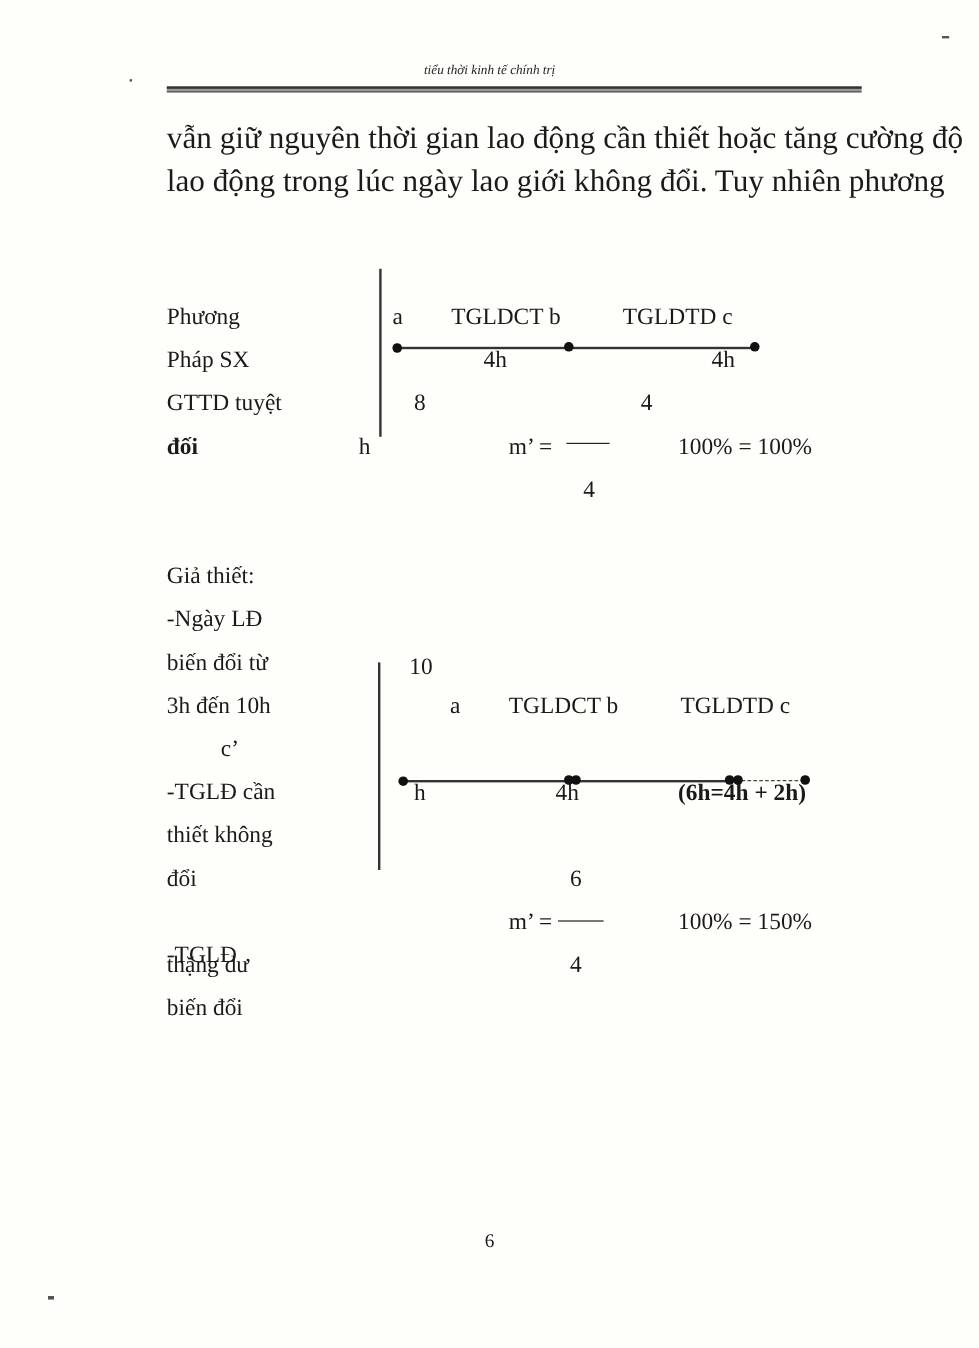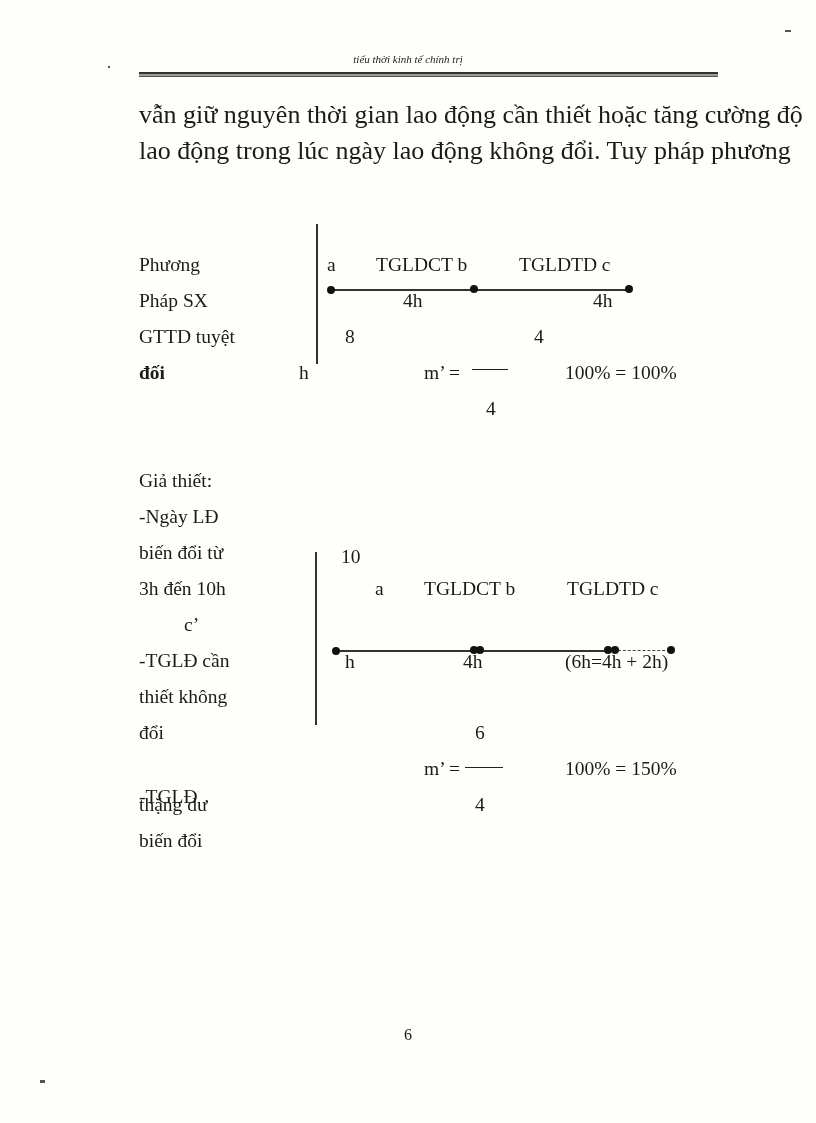--- a/index.html
+++ b/index.html
@@ -36,21 +36,21 @@
   .speck { position: absolute; background: #555; }
 </style>
 </head>
 <body>
 
 <div class="abs header-title">tiểu thời kinh tế chính trị</div>
 <div class="abs header-rule"></div>
 
 <div class="abs para">
   <div>vẫn giữ nguyên thời gian lao động cần thiết hoặc tăng cường độ</div>
-  <div>lao động trong lúc ngày lao động không đổi. Tuy pháp phương</div>
+  <div>lao động trong lúc ngày lao giới không đổi. Tuy nhiên phương</div>
 </div>
 
 <div>
   <span class="abs t" style="left:139px; top:254px;">Phương</span>
   <span class="abs t" style="left:139px; top:290px;">Pháp SX</span>
   <span class="abs t" style="left:139px; top:326px;">GTTD tuyệt</span>
   <span class="abs t" style="left:139px; top:362px;font-weight:bold;">đối</span>
   <span class="abs t" style="left:299px; top:362px;">h</span>
 
   <div class="vline" style="left:316px; top:224px; height:140px;"></div>
@@ -99,21 +99,21 @@
   <div class="dline" style="left:618px; top:650px; width:52px;"></div>
   <div class="dot" style="left:332px; top:647px;"></div>
   <div class="dot" style="left:470px; top:646px;"></div>
   <div class="dot" style="left:476px; top:646px;"></div>
   <div class="dot" style="left:604px; top:646px;"></div>
   <div class="dot" style="left:611px; top:646px;"></div>
   <div class="dot" style="left:667px; top:646px;"></div>
 
   <span class="abs t" style="left:345px; top:651px;">h</span>
   <span class="abs t" style="left:463px; top:651px;">4h</span>
-  <span class="abs t" style="left:565px; top:651px;">(6h=4h + 2h)</span>
+  <span class="abs t" style="left:565px; top:651px;font-weight:bold;">(6h=4h + 2h)</span>
 
   <span class="abs t" style="left:475px; top:722px;">6</span>
   <span class="abs t" style="left:424px; top:758px;">m’ =</span>
   <div class="frac-bar" style="left:465px; top:767px; width:38px;"></div>
   <span class="abs t" style="left:565px; top:758px;">100% = 150%</span>
   <span class="abs t" style="left:475px; top:794px;">4</span>
 </div>
 
 <div class="abs page-num">6</div>
 

